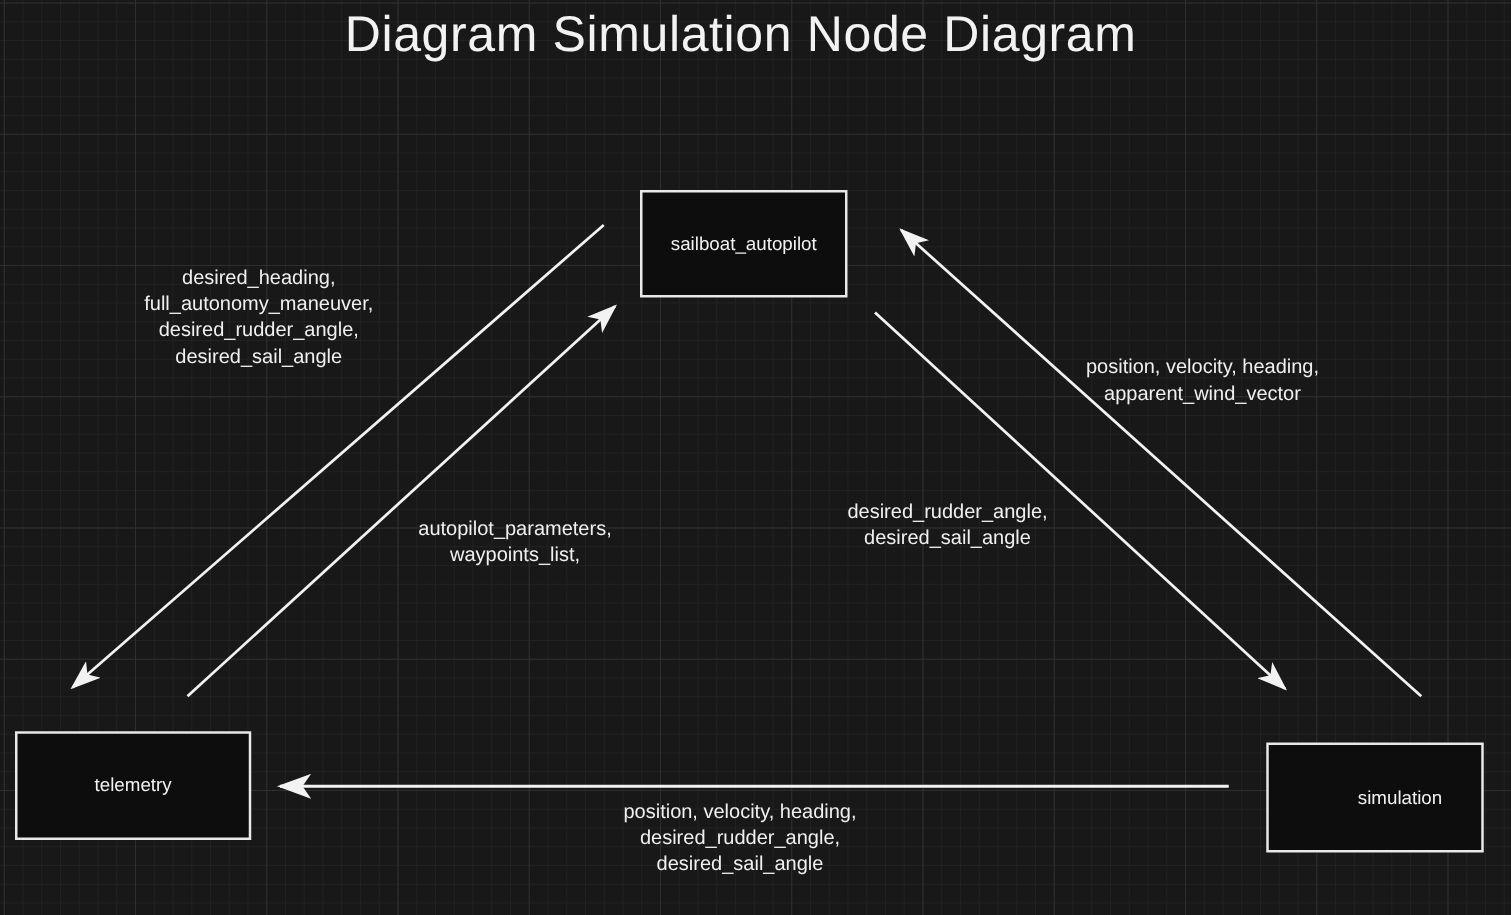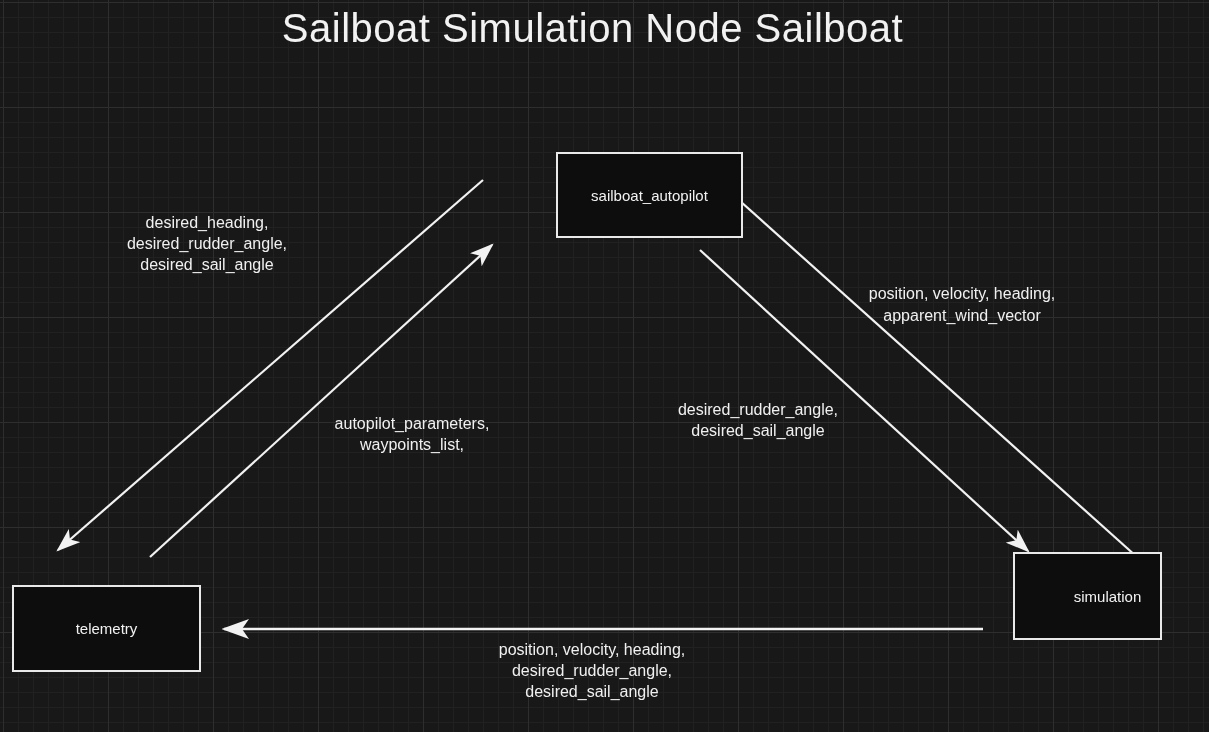--- a/index.html
+++ b/index.html
@@ -49,23 +49,23 @@
     box-sizing: border-box;
     border: 2px solid #e9e9e9;
     background: #0d0d0d;
     color: #f2f2f2;
     font-size: 15px;
     display: flex;
     align-items: center;
     justify-content: center;
     text-align: center;
   }
-  .node-autopilot  { left: 512px;  top: 152px; width: 187px; height: 86px; margin-left: 44px; }
+  .node-autopilot  { left: 512px;  top: 152px; width: 166px; height: 86px; }
   .node-telemetry  { left: 12px;   top: 585px; width: 189px; height: 87px; }
-  .node-simulation { left: 1013px; top: 552px; width: 149px; height: 88px; padding-left: 40px; }
+  .node-simulation { left: 1013px; top: 594px; width: 174px; height: 88px; padding-left: 40px; }
   .edge-label {
     position: absolute;
     color: #f0f0f0;
     font-size: 16px;
     line-height: 21px;
     text-align: center;
   }
   .label-a { left: 57px;  top: 212px; width: 300px; }
   .label-b { left: 282px; top: 413px; width: 260px; }
   .label-c { left: 812px; top: 283px; width: 300px; line-height: 22px; }
@@ -83,36 +83,37 @@
         <path d="M0,0 L11,4 L0,8 L2.8,4 Z" fill="#f2f2f2"></path>
       </marker>
     </defs>
     <line x1="483" y1="180" x2="58" y2="550" stroke-width="2.2" marker-end="url(#arrowhead)"></line>
     <line x1="150" y1="557" x2="492" y2="245" stroke-width="2.2" marker-end="url(#arrowhead)"></line>
     <line x1="1137" y1="557" x2="721" y2="184" stroke-width="2.2" marker-end="url(#arrowhead)"></line>
     <line x1="700" y1="250" x2="1028" y2="551" stroke-width="2.2" marker-end="url(#arrowhead)"></line>
     <line x1="983" y1="629" x2="224" y2="629" stroke-width="2.5" marker-end="url(#arrowhead)"></line>
   </svg>
 
-  <div class="title">Sailboat Simulation Node Sailboat</div>
+  <div class="title">Diagram Simulation Node Diagram</div>
 
   <div class="node node-autopilot">
     <span>sailboat_autopilot</span>
   </div>
 
   <div class="node node-telemetry">
     <span>telemetry</span>
   </div>
 
   <div class="node node-simulation">
     <span>simulation</span>
   </div>
 
   <div class="edge-label label-a">
     <div>desired_heading,</div>
+    <div>full_autonomy_maneuver,</div>
     <div>desired_rudder_angle,</div>
     <div>desired_sail_angle</div>
   </div>
 
   <div class="edge-label label-b">
     <div>autopilot_parameters,</div>
     <div>waypoints_list,</div>
   </div>
 
   <div class="edge-label label-c">

